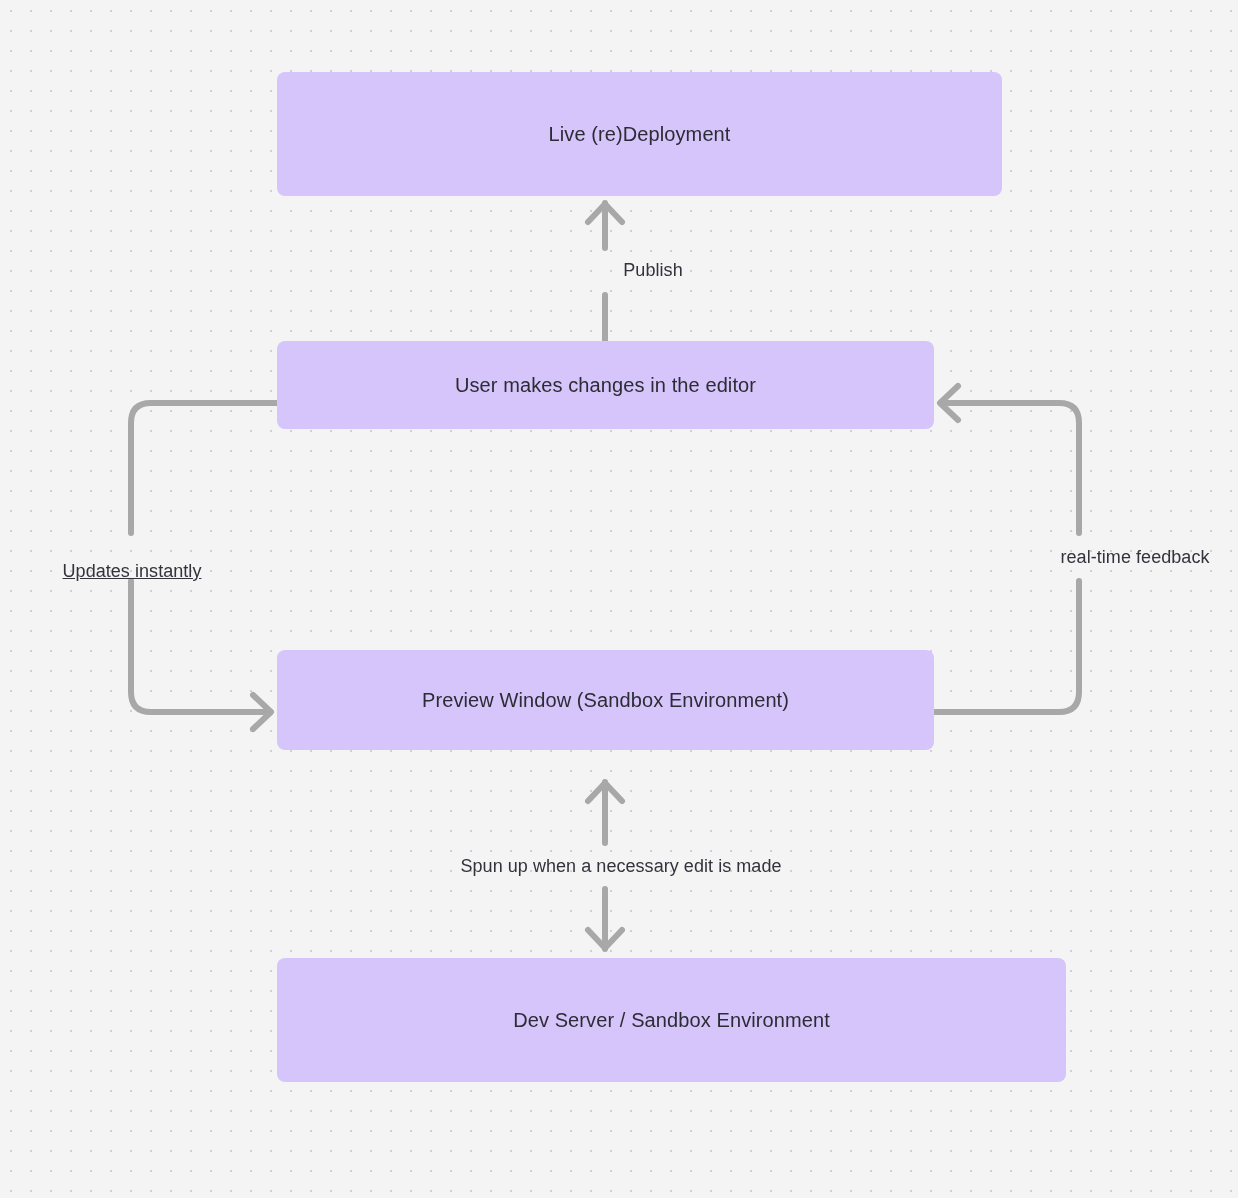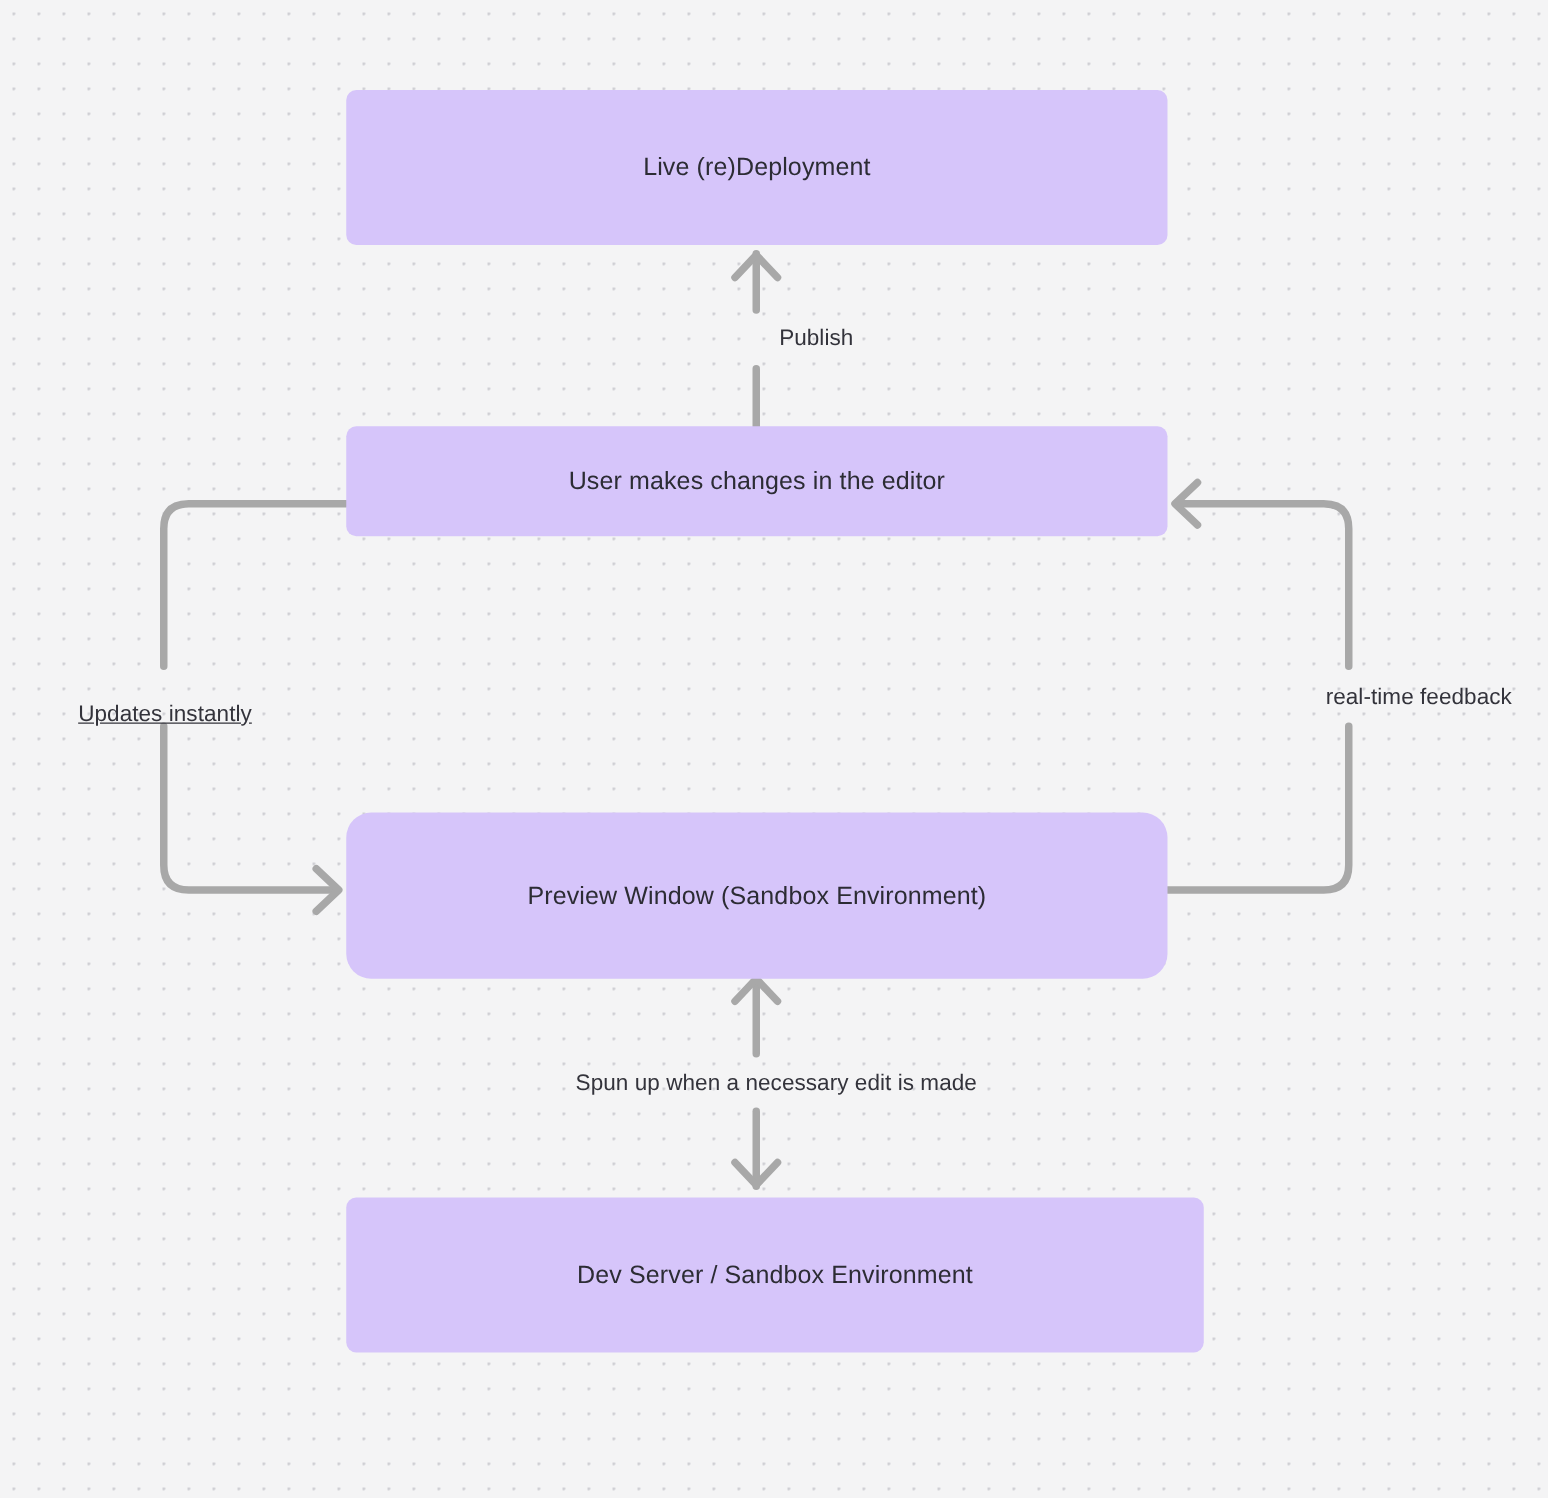--- a/index.html
+++ b/index.html
@@ -96,33 +96,33 @@
     </g>
 
     <g>
       <path d="M 605 843 L 605 782" stroke="#a8a8a8" stroke-width="6" fill="none" stroke-linecap="round"></path>
       <path d="M 588 801 L 605 783 L 622 801" stroke="#a8a8a8" stroke-width="6" fill="none" stroke-linecap="round" stroke-linejoin="round"></path>
       <path d="M 605 889 L 605 949" stroke="#a8a8a8" stroke-width="6" fill="none" stroke-linecap="round"></path>
       <path d="M 588 930 L 605 948 L 622 930" stroke="#a8a8a8" stroke-width="6" fill="none" stroke-linecap="round" stroke-linejoin="round"></path>
     </g>
   </svg>
 
-  <div class="node" style="left:277px; top:72px; width:657px; height:124px;">
+  <div class="node" style="left:277px; top:72px; width:725px; height:124px;">
     <span class="node-label">Live (re)Deployment</span>
   </div>
 
   <div class="node" style="left:277px; top:341px; width:657px; height:88px;">
     <span class="node-label">User makes changes in the editor</span>
   </div>
 
-  <div class="node" style="left:277px; top:650px; width:657px; height:133px;border-radius:20px;">
+  <div class="node" style="left:277px; top:650px; width:657px; height:100px;">
     <span class="node-label">Preview Window (Sandbox Environment)</span>
   </div>
 
-  <div class="node" style="left:277px; top:958px; width:686px; height:124px;">
+  <div class="node" style="left:277px; top:958px; width:789px; height:124px;">
     <span class="node-label">Dev Server / Sandbox Environment</span>
   </div>
 
   <div class="edge-label el-center" style="left:605px; top:270px;margin-left:48px;">Publish</div>
 
   <div class="edge-label el-center" style="left:132px; top:571px;text-decoration:underline;">Updates instantly</div>
 
   <div class="edge-label el-center" style="left:1135px; top:557px;">real-time feedback</div>
 
   <div class="edge-label el-center" style="left:621px; top:866px;">Spun up when a necessary edit is made</div>

